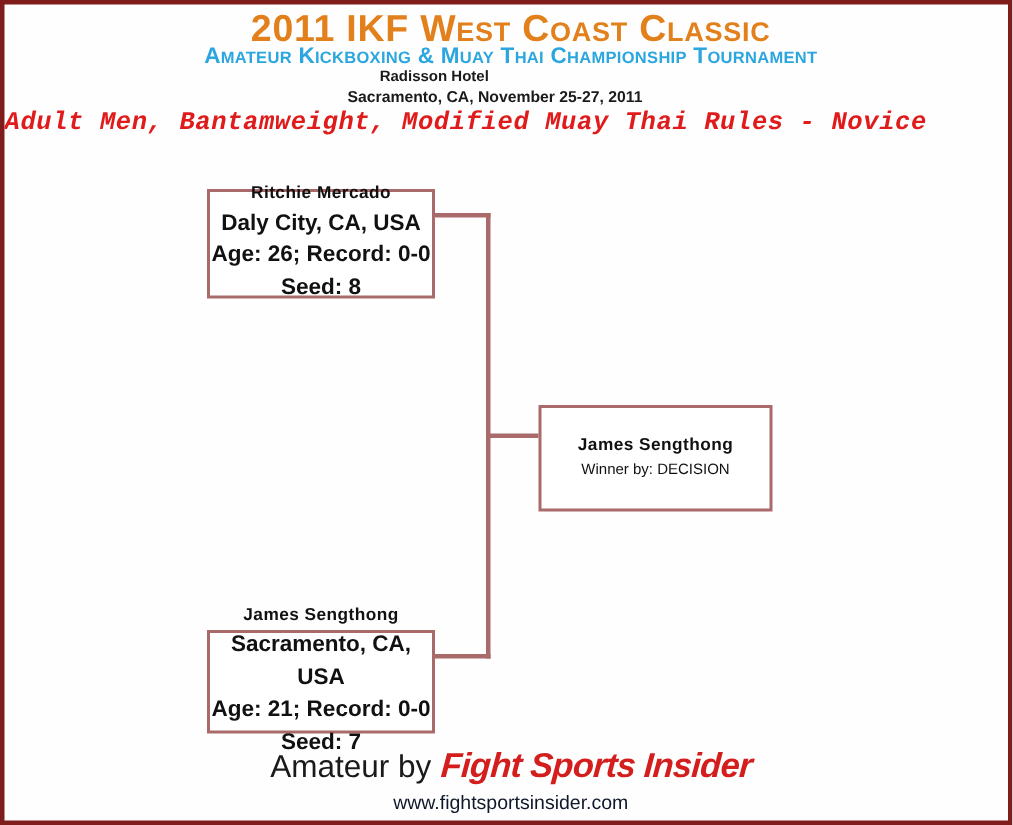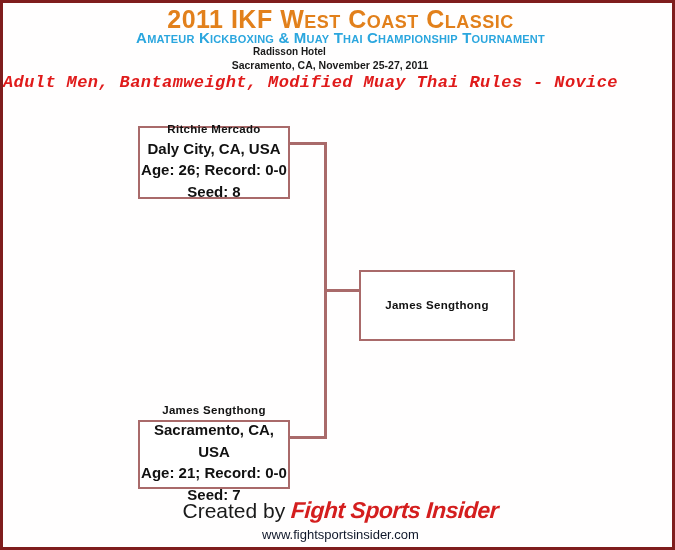--- a/index.html
+++ b/index.html
@@ -184,21 +184,22 @@
 
   <div class="fighter-box" id="box-bottom">
     <div class="fb-name">James  Sengthong</div>
     <div class="fb-line">Sacramento, CA, USA</div>
     <div class="fb-line">Age: 21; Record: 0-0</div>
     <div class="fb-line">Seed: 7</div>
   </div>
 
   <div class="fighter-box" id="box-winner">
     <div class="fb-name">James  Sengthong</div>
+    <div class="fb-winline">Winner by: DECISION</div>
   </div>
 
   <div class="footer-created">
-    <span>Created by</span><span class="logo">Fight Sports Insider</span>
+    <span>Amateur by</span><span class="logo">Fight Sports Insider</span>
   </div>
 
   <div class="footer-url">www.fightsportsinsider.com</div>
 
 </div>
 
 </body></html>

